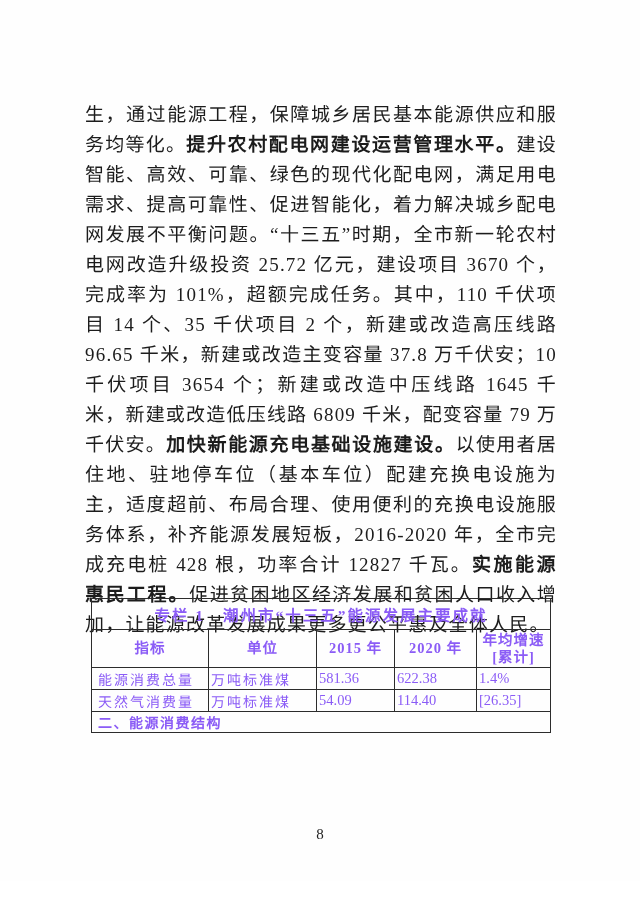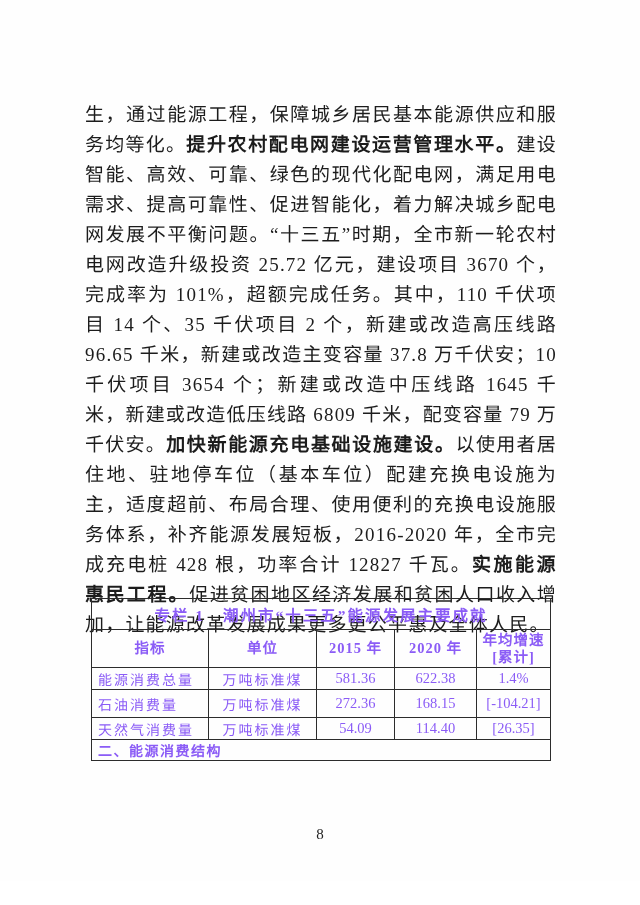--- a/index.html
+++ b/index.html
@@ -72,21 +72,21 @@
     height: 18px;
     text-align: left;
     font-weight: bold;
     padding-left: 6px;
     letter-spacing: 1.5px;
     font-size: 14px;
     vertical-align: middle;
   }
   tr.t-data-row td {
     height: 21px;
-    text-align: center;
+    text-align: left;
     vertical-align: middle;
     font-size: 14.5px;
   }
   tr.t-data-row td.c-indicator {
     text-align: left;
     padding-left: 6px;
     letter-spacing: 2px;
     font-size: 14px;
     margin-left: 12px;
   }
@@ -130,27 +130,20 @@
           <th>2020 年</th>
           <th><span>年均增速</span><br><span>[累计]</span></th>
         </tr>
         <tr class="t-data-row">
           <td class="c-indicator">能源消费总量</td>
           <td class="c-unit">万吨标准煤</td>
           <td>581.36</td>
           <td>622.38</td>
           <td>1.4%</td>
         </tr>
-        <tr class="t-data-row tall">
-          <td class="c-indicator">石油消费量</td>
-          <td class="c-unit">万吨标准煤</td>
-          <td>272.36</td>
-          <td>168.15</td>
-          <td>[-104.21]</td>
-        </tr>
         <tr class="t-data-row">
           <td class="c-indicator">天然气消费量</td>
           <td class="c-unit">万吨标准煤</td>
           <td>54.09</td>
           <td>114.40</td>
           <td>[26.35]</td>
         </tr>
         <tr class="t-section-row">
           <td colspan="5">二、能源消费结构</td>
         </tr>

